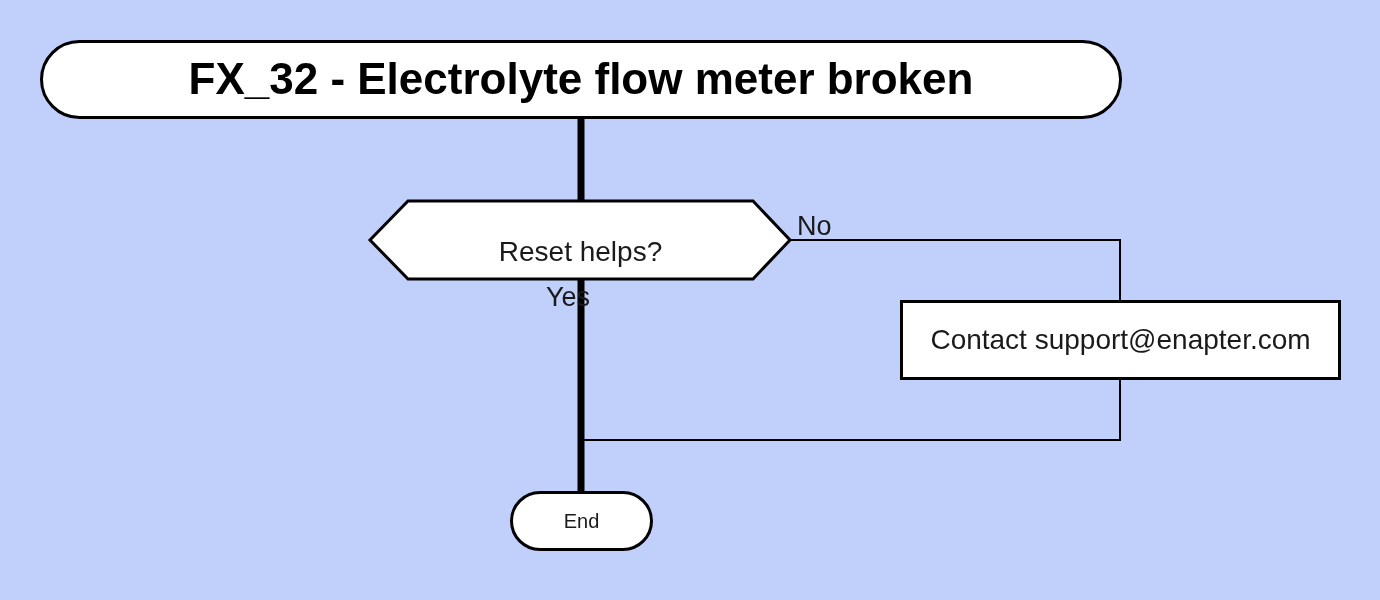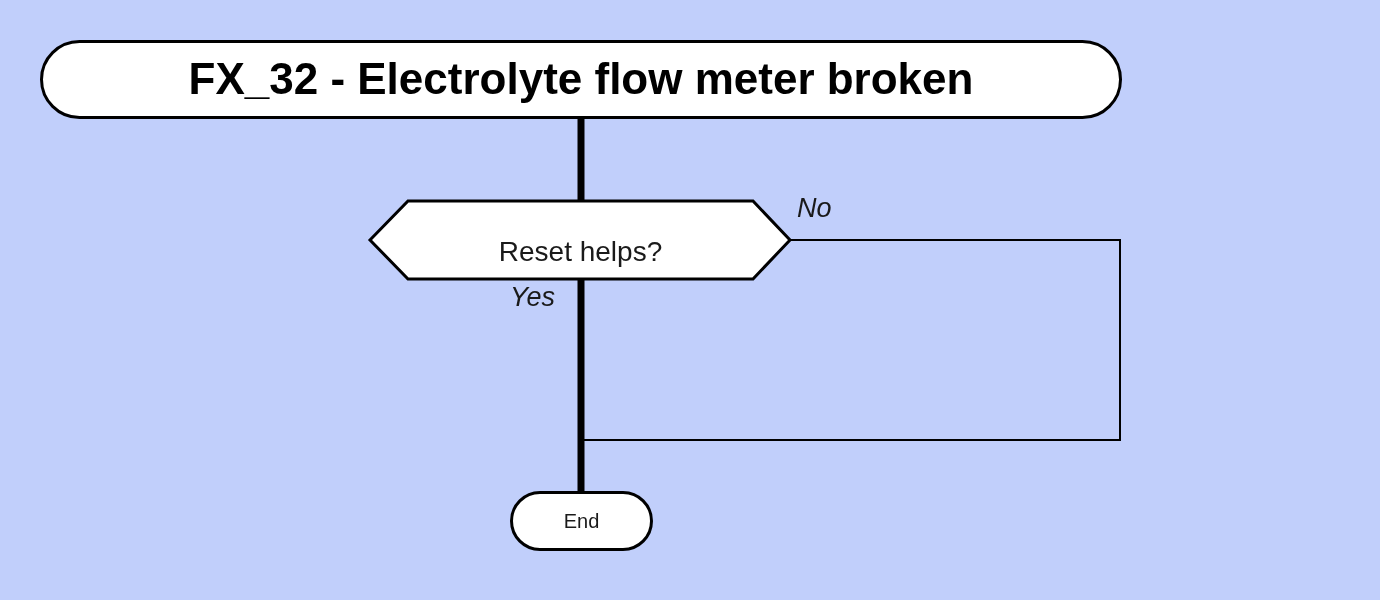--- a/index.html
+++ b/index.html
@@ -27,22 +27,22 @@
   .node--action{left:900px;top:300px;width:441px;height:80px;}
   .node--end{left:510px;top:491px;width:143px;height:60px;border-radius:31px;font-size:20px;}
   .hex-label{
     position:absolute;left:408px;top:213px;width:345px;height:78px;
     display:flex;align-items:center;justify-content:center;
     color:var(--text);font-size:28px;z-index:2;
   }
   .edge-label{
     position:absolute;color:var(--text);font-size:27px;line-height:30px;z-index:2;
   }
-  .edge-label--no{left:797px;top:193px;font-style:italic;}
-  .edge-label--yes{left:510px;top:282px;font-style:italic;}
+  .edge-label--no{left:797px;top:211px;}
+  .edge-label--yes{left:546px;top:282px;}
   svg{display:block;}
 </style>
 </head>
 <body>
 
 <div class="canvas">
 
   <svg class="layer" width="1380" height="600" viewBox="0 0 1380 600">
 
     <line x1="581" y1="118" x2="581" y2="203" stroke="#000" stroke-width="7"></line>
@@ -58,18 +58,21 @@
     <span>FX_32 - Electrolyte flow meter broken</span>
   </div>
 
   <div class="hex-label">
     <span>Reset helps?</span>
   </div>
 
   <div class="edge-label edge-label--no">No</div>
   <div class="edge-label edge-label--yes">Yes</div>
 
+  <div class="node node--action">
+    <span>Contact support@enapter.com</span>
+  </div>
 
   <div class="node node--end">
     <span>End</span>
   </div>
 
 </div>
 
 </body></html>

